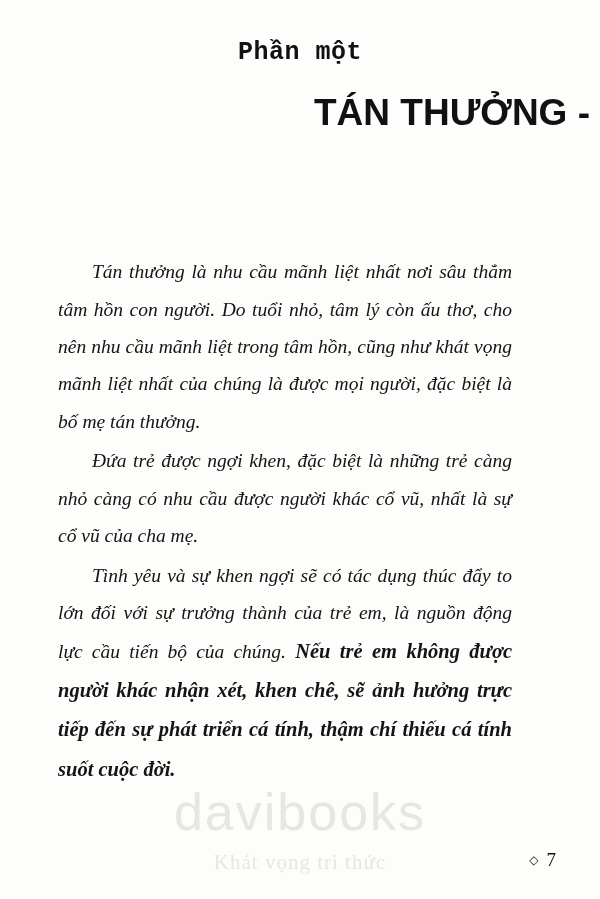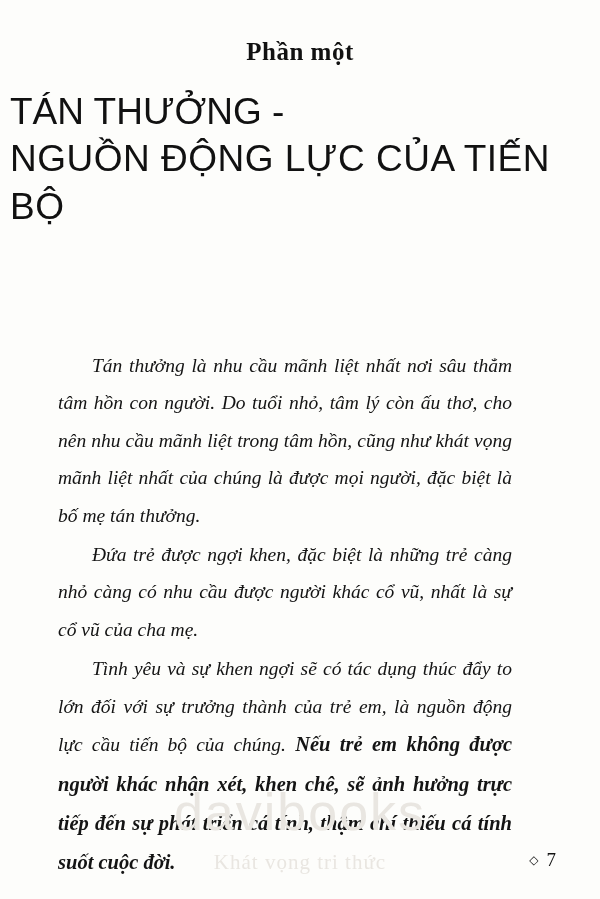--- a/index.html
+++ b/index.html
@@ -20,36 +20,36 @@
     position: absolute;
     inset: 0;
     background: #fdfdfb;
     display: flex;
     flex-direction: column;
   }
 
   .part-label {
     text-align: center;
     margin-top: 38px;
-    font-family: Liberation Serif, serif;
+    font-family: Liberation Mono, monospace;
     font-weight: bold;
     font-size: 25px;
     letter-spacing: 0.5px;
     color: #111;
   }
 
   .chapter-title {
-    text-align: left;
+    text-align: right;
     margin-top: 22px;
     font-family: "Liberation Sans", sans-serif;
     font-size: 37px;
     line-height: 1.28;
     color: #111;
     padding: 0 10px;
-    font-weight: 400;
+    font-weight: 700;
   }
   .chapter-title .line1 { display: block; }
   .chapter-title .line2 { display: block; letter-spacing: 0.5px; }
 
   .body-text {
     margin: 92px 88px 0 58px;
     font-family: "Liberation Serif", serif;
     font-size: 19.5px;
     line-height: 1.92;
     text-align: justify;
@@ -110,21 +110,20 @@
 </style>
 </head>
 <body>
 
 <div class="page">
 
   <div class="part-label">Phần một</div>
 
   <h1 class="chapter-title">
     <span class="line1">TÁN THƯỞNG -</span>
-    <span class="line2">NGUỒN ĐỘNG LỰC CỦA TIẾN BỘ</span>
   </h1>
 
   <div class="body-text">
     <p>Tán thưởng là nhu cầu mãnh liệt nhất nơi sâu thẳm tâm hồn con người. Do tuổi nhỏ, tâm lý còn ấu thơ, cho nên nhu cầu mãnh liệt trong tâm hồn, cũng như khát vọng mãnh liệt nhất của chúng là được mọi người, đặc biệt là bố mẹ tán thưởng.</p>
     <p>Đứa trẻ được ngợi khen, đặc biệt là những trẻ càng nhỏ càng có nhu cầu được người khác cổ vũ, nhất là sự cổ vũ của cha mẹ.</p>
     <p>
       <span>Tình yêu và sự khen ngợi sẽ có tác dụng thúc đẩy to lớn đối với sự trưởng thành của trẻ em, là nguồn động lực cầu tiến bộ của chúng. </span><span class="emph">Nếu trẻ em không được người khác nhận xét, khen chê, sẽ ảnh hưởng trực tiếp đến sự phát triển cá tính, thậm chí thiếu cá tính suốt cuộc đời.</span>
     </p>
   </div>
 

